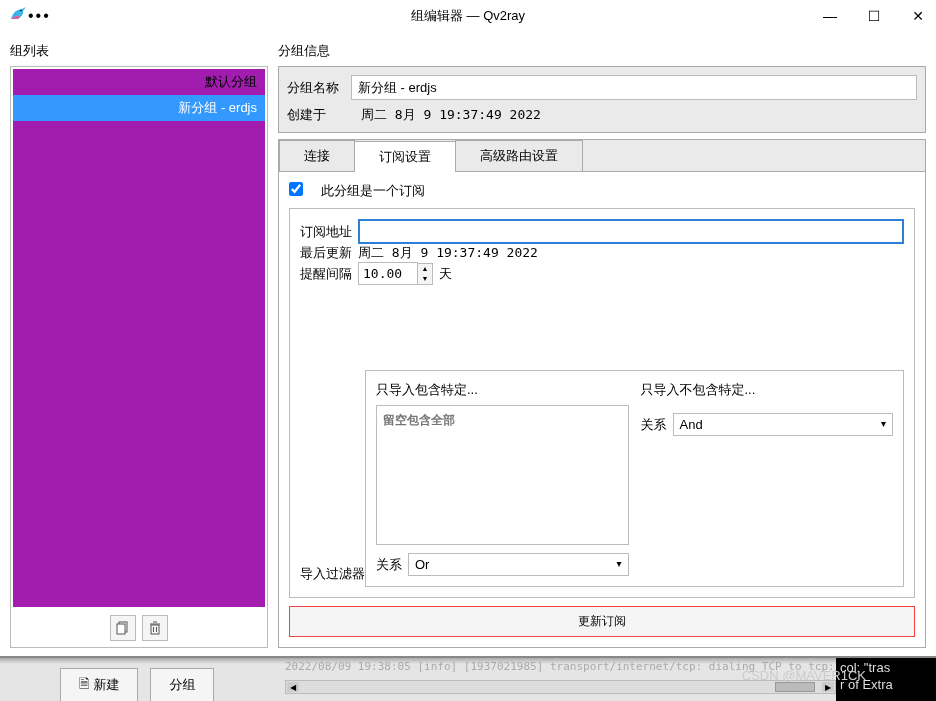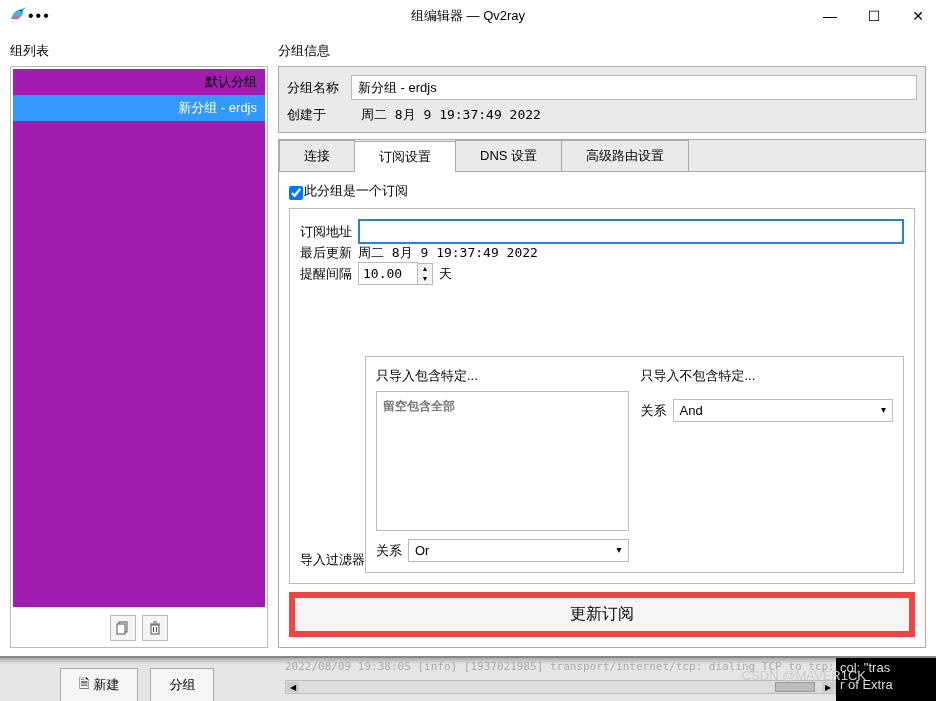--- a/index.html
+++ b/index.html
@@ -29,21 +29,21 @@
     .info-label { width: 64px; font-size: 13px; }
     .info-input { flex: 1; padding: 4px 6px; border: 1px solid #bbb; background: #fff; font-size: 13px; }
     .info-text { font-size: 13px; font-family: monospace; padding-left: 10px; }
     
     .tabs-container { display: flex; flex-direction: column; flex: 1; border: 1px solid #aaa; }
     .tabs-row { display: flex; background: #eaeaea; }
     .tab { padding: 6px 24px; border: 1px solid #aaa; border-bottom: none; background: #eaeaea; cursor: pointer; font-size: 13px; margin-right: -1px; }
     .tab.active { background: #fff; position: relative; top: 1px; }
     .tab-content { flex: 1; background: #fff; padding: 10px; border-top: 1px solid #aaa; display: flex; flex-direction: column; }
     
-    .checkbox-row { display: flex; align-items: flex-end; gap: 1px; margin-bottom: 8px; }
+    .checkbox-row { display: flex; align-items: flex-start; gap: 18px; margin-bottom: 8px; }
     .checkbox-row input[type="checkbox"] { width: 14px; height: 14px; }
     
     .sub-box { border: 1px solid #bbb; padding: 10px; flex: 1; display: flex; flex-direction: column; }
     .sub-row { display: flex; align-items: center; margin-bottom: 0; gap: 6px; }
     .sub-label { font-size: 13px; }
     .sub-input { flex: 1; padding: 3px 4px; border: 2px solid #2d7fd8; background: #fff; font-size: 13px; }
     .sub-text { font-size: 13px; font-family: monospace; }
     .spinbox { display: flex; align-items: center; }
     .spinbox input { width: 60px; padding: 3px 4px; border: 1px solid #bbb; font-family: monospace; }
     .spinbox-btns { display: flex; flex-direction: column; border: 1px solid #bbb; border-left: none; }
@@ -52,21 +52,21 @@
     .filter-section { margin-top: 4px; flex: 1; display: flex; flex-direction: row; align-items: flex-end; }
     .filter-title { font-size: 13px; margin-bottom: 4px; }
     .filter-box { border: 1px solid #bbb; padding: 10px; flex: 1; display: flex; gap: 12px; }
     .filter-col { flex: 1; display: flex; flex-direction: column; }
     .filter-col-title { font-size: 13px; margin-bottom: 6px; }
     .filter-textarea { flex: 1; border: 1px solid #bbb; padding: 6px; font-size: 12px; color: #888; resize: none; min-height: 140px; font-weight: bold; }
     .filter-bottom { display: flex; align-items: center; gap: 6px; margin-top: 8px; }
     .filter-select { flex: 1; padding: 3px 6px; border: 1px solid #bbb; background: #fff; font-size: 13px; position: relative; }
     .filter-select::after { content: "▾"; position: absolute; right: 6px; top: 4px; font-size: 10px; }
     
-    .update-btn { margin-top: 8px; padding: 6px; border: 6px solid #ef4444; background: #f5f5f5; text-align: center; cursor: pointer; font-size: 16px; }
+    .update-btn { margin-top: 8px; padding: 6px; border: 1px solid #ef4444; background: #f5f5f5; text-align: center; cursor: pointer; font-size: 12px; }
     
     .dialog-footer { display: flex; justify-content: flex-end; padding: 4px 12px 8px; }
     .ok-btn { padding: 5px 18px; border: 1px solid #888; background: linear-gradient(#f8f8f8, #e0e0e0); cursor: pointer; font-size: 13px; display: flex; align-items: center; gap: 4px; }
     .ok-btn-icon { color: #4a8a2a; font-size: 14px; }
     
     .background-area { position: absolute; left: 0; right: 0; top: 656px; height: 45px; background: #e5e5e5; border-top: 2px solid #888; }
     .bg-shadow { position: absolute; left: 0; right: 0; top: 0; height: 6px; background: linear-gradient(rgba(0,0,0,0.25), transparent); }
     .bg-buttons { position: absolute; left: 60px; top: 10px; display: flex; gap: 12px; }
     .bg-btn { padding: 5px 18px; border: 1px solid #aaa; background: #f5f5f5; font-size: 13px; cursor: pointer; display: flex; align-items: center; gap: 4px; }
     .bg-log { position: absolute; left: 285px; right: 100px; top: 2px; height: 18px; font-family: monospace; font-size: 11px; color: #aaa; overflow: hidden; white-space: nowrap; }
@@ -136,21 +136,20 @@
       <div class="info-row">
         <span class="info-label">创建于</span>
         <span class="info-text">周二  8月  9 19:37:49 2022</span>
       </div>
     </div>
 
     <div class="tabs-container">
       <div class="tabs-row">
         <div class="tab">连接</div>
         <div class="tab active">订阅设置</div>
-        <div class="tab">DNS 设置</div>
         <div class="tab">高级路由设置</div>
       </div>
       <div class="tab-content">
         <div class="checkbox-row">
           <input type="checkbox" checked="" style="">
           <span>此分组是一个订阅</span>
         </div>
         <div class="sub-box">
           <div class="sub-row">
             <span class="sub-label">订阅地址</span>

